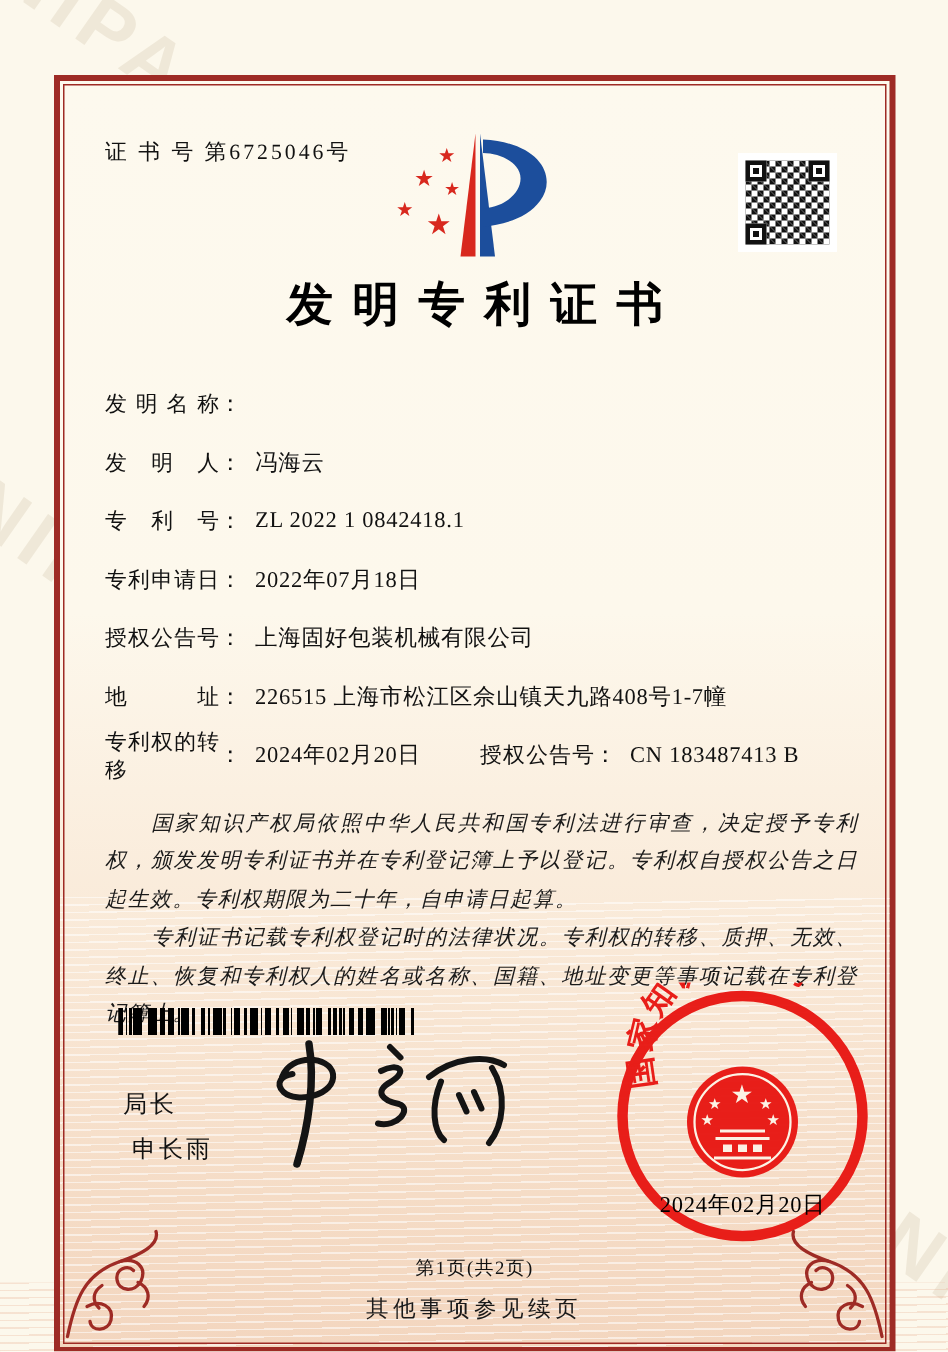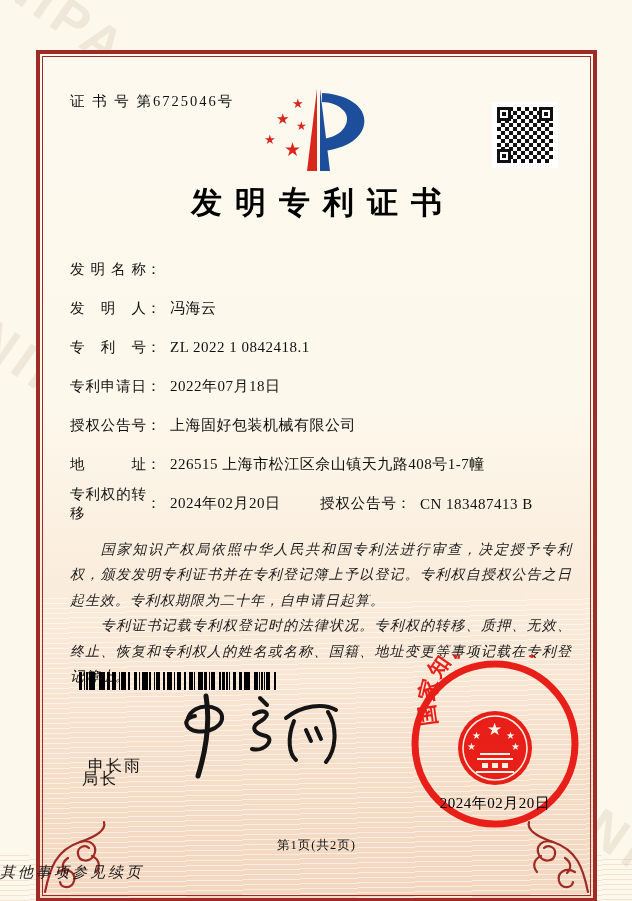--- a/index.html
+++ b/index.html
@@ -83,41 +83,41 @@
   }
 
   .barcode {
     position:absolute; left:39px; top:618px; width:197px; height:18px;
     background:
       repeating-linear-gradient(90deg,#000 0 2px,rgba(0,0,0,0) 2px 7px),
       repeating-linear-gradient(90deg,#000 0 3px,rgba(0,0,0,0) 3px 11px),
       repeating-linear-gradient(90deg,#000 0 1px,rgba(0,0,0,0) 1px 5px);
   }
 
-  .sig-title { position:absolute; left:42px; top:672px; font-size:16px; color:#111; letter-spacing:2px;margin-top:43px; }
+  .sig-title { position:absolute; left:42px; top:672px; font-size:16px; color:#111; letter-spacing:2px; }
   .sig-name  { position:absolute; left:48px; top:702px; font-size:16px; color:#111; letter-spacing:2px; }
   .signature { position:absolute; left:130px; top:634px; }
 
   .seal { position:absolute; left:366px; top:601px; width:178px; height:178px; opacity:.95; }
   .seal-date {
     position:absolute; left:380px; top:740px; width:150px; text-align:center;
     font-size:15px; color:#000; letter-spacing:.5px; white-space:nowrap;
   }
 
   .flourish { position:absolute; }
   .flourish.bl { left:2px; bottom:0; }
   .flourish.br { right:2px; bottom:0; transform:scaleX(-1); }
 
   .page-info {
     position:absolute; left:0; right:0; top:783px; text-align:center;
     font-size:12.5px; letter-spacing:1px; color:#111;
   }
   .continuation {
-    position:absolute; left:0; right:0; top:863px; text-align:left;
-    font-size:15px; font-style:italic; letter-spacing:3px; color:#1a1a1a;
+    position:absolute; left:0; right:0; top:863px; text-align:center;
+    font-size:15px; letter-spacing:3px; color:#1a1a1a;
   }
 </style>
 </head>
 <body>
 
 <div class="page">
 
   <span class="wm" style="left:-48px; top:-28px;">CNIPA</span>
   <span class="wm" style="left:360px; top:218px;">CNIPA</span>
   <span class="wm" style="left:-70px; top:330px;">CNIPA</span>

